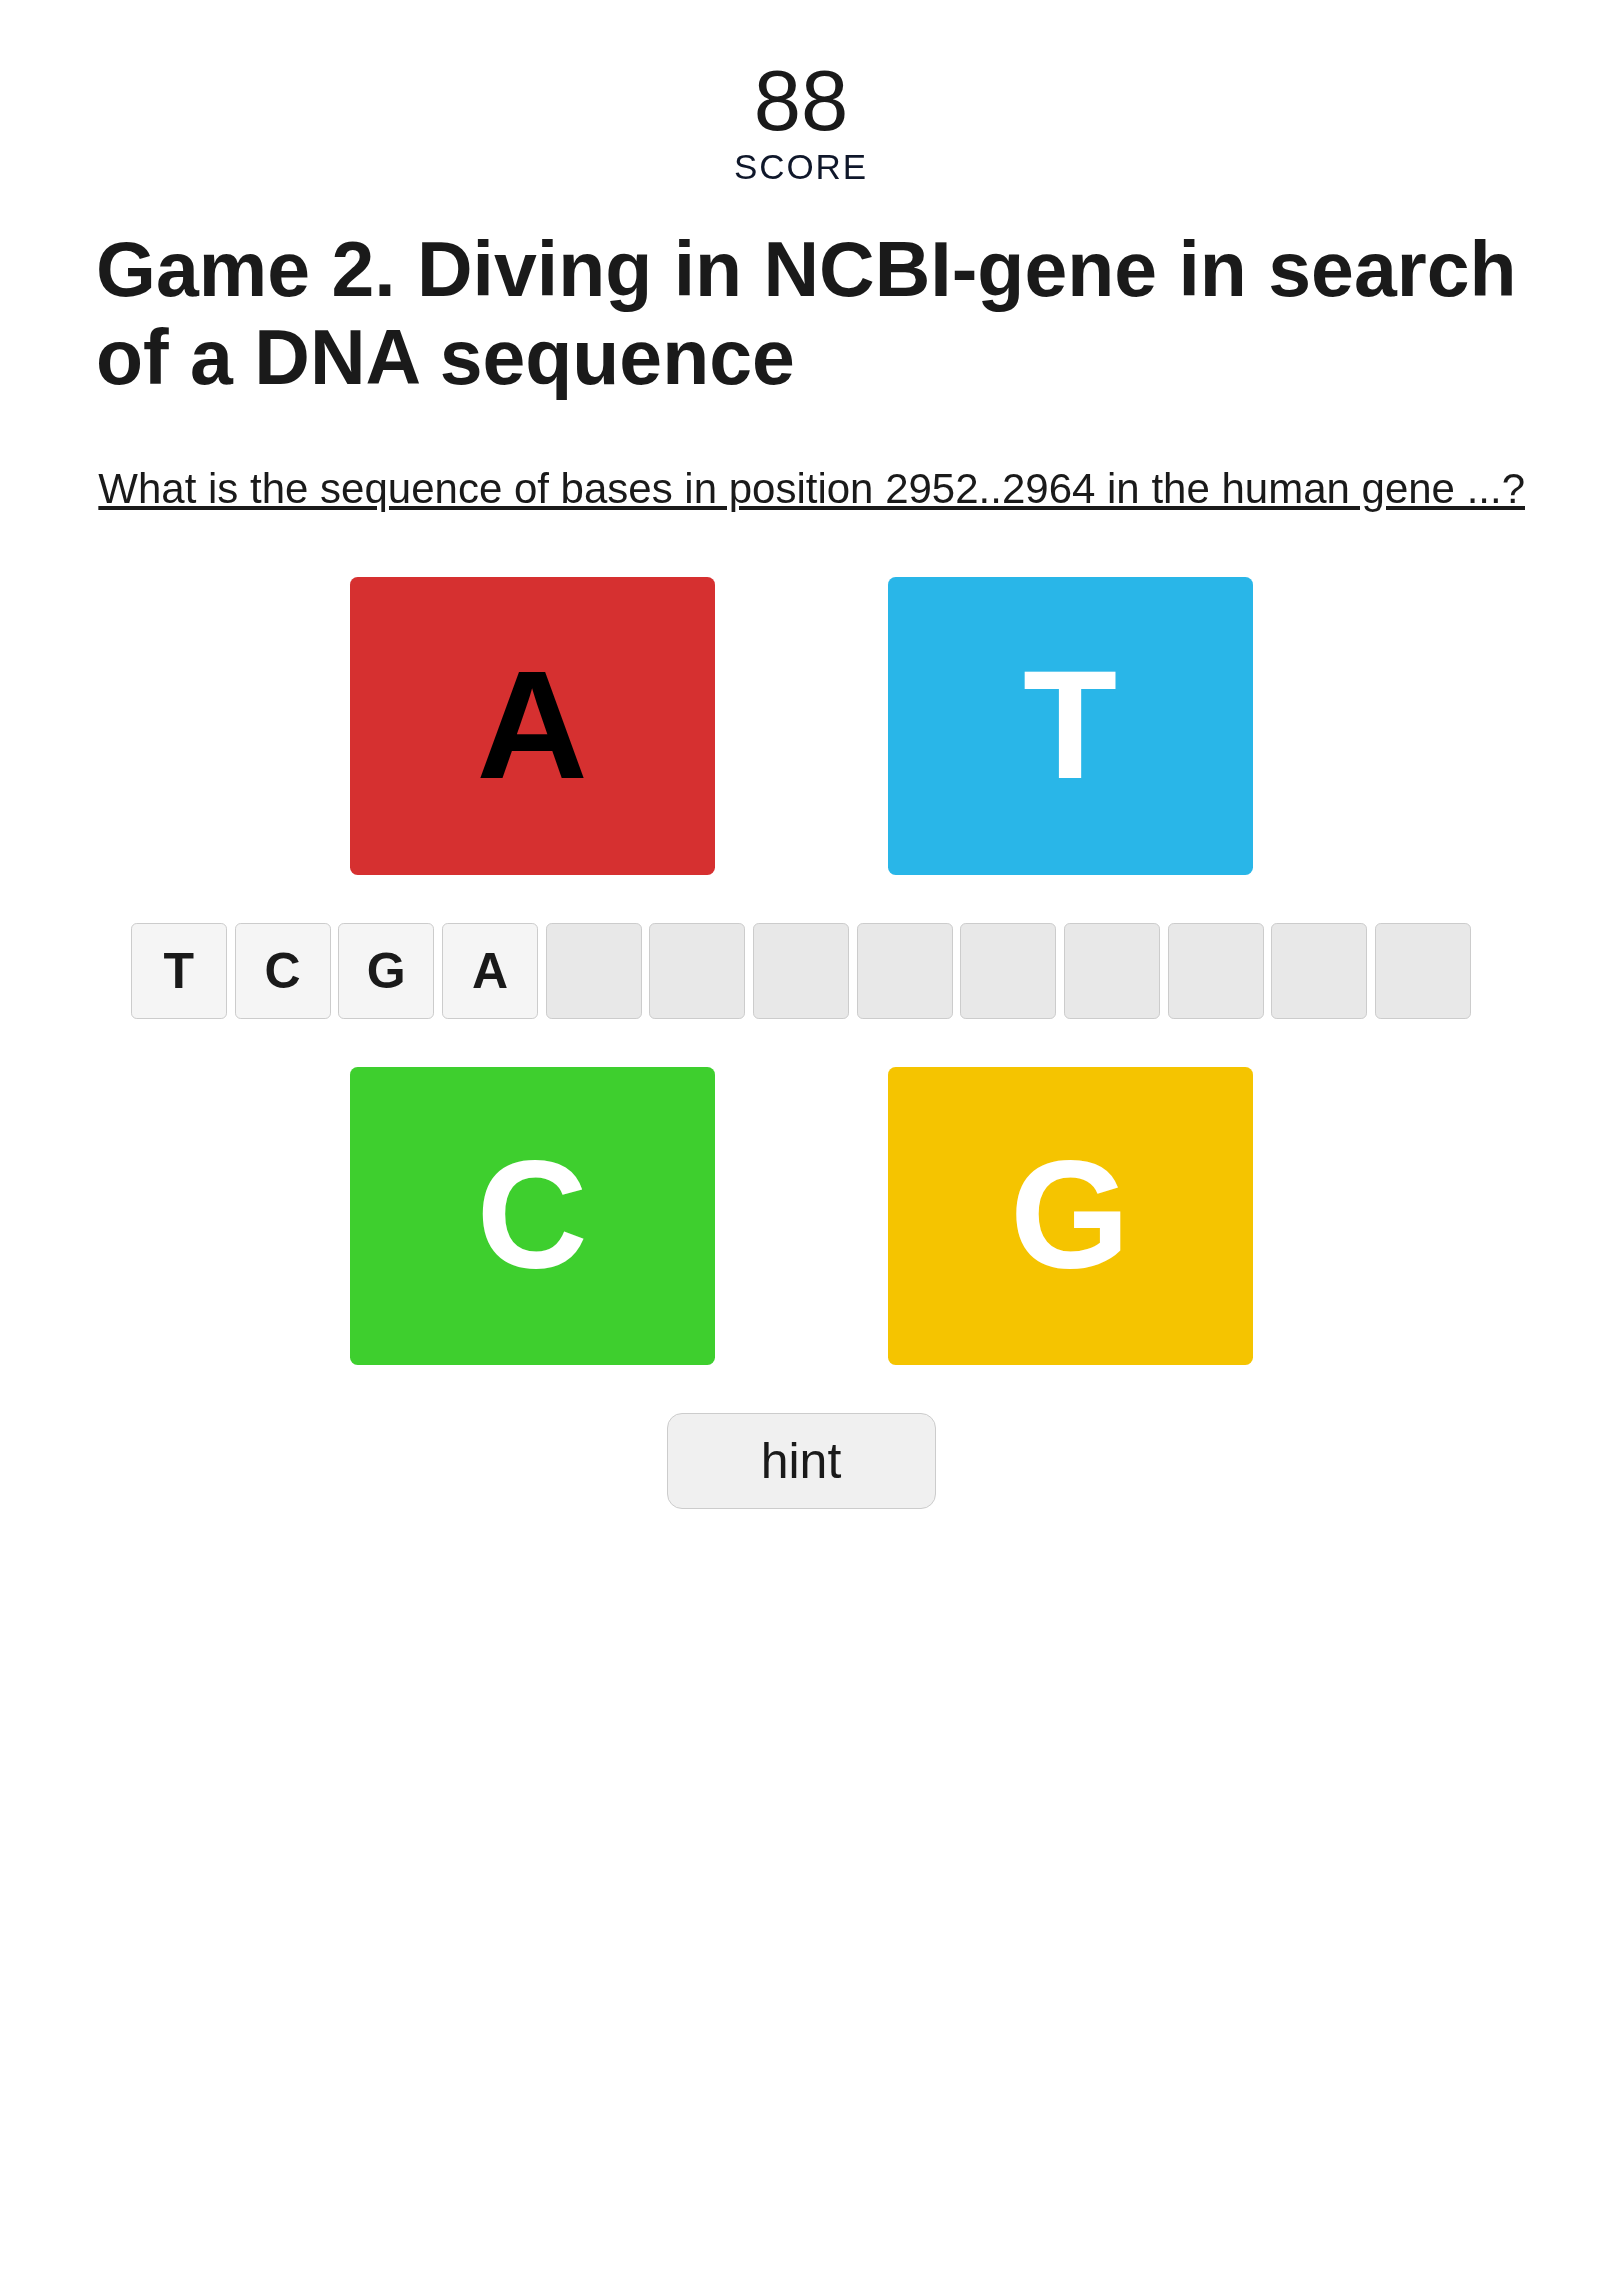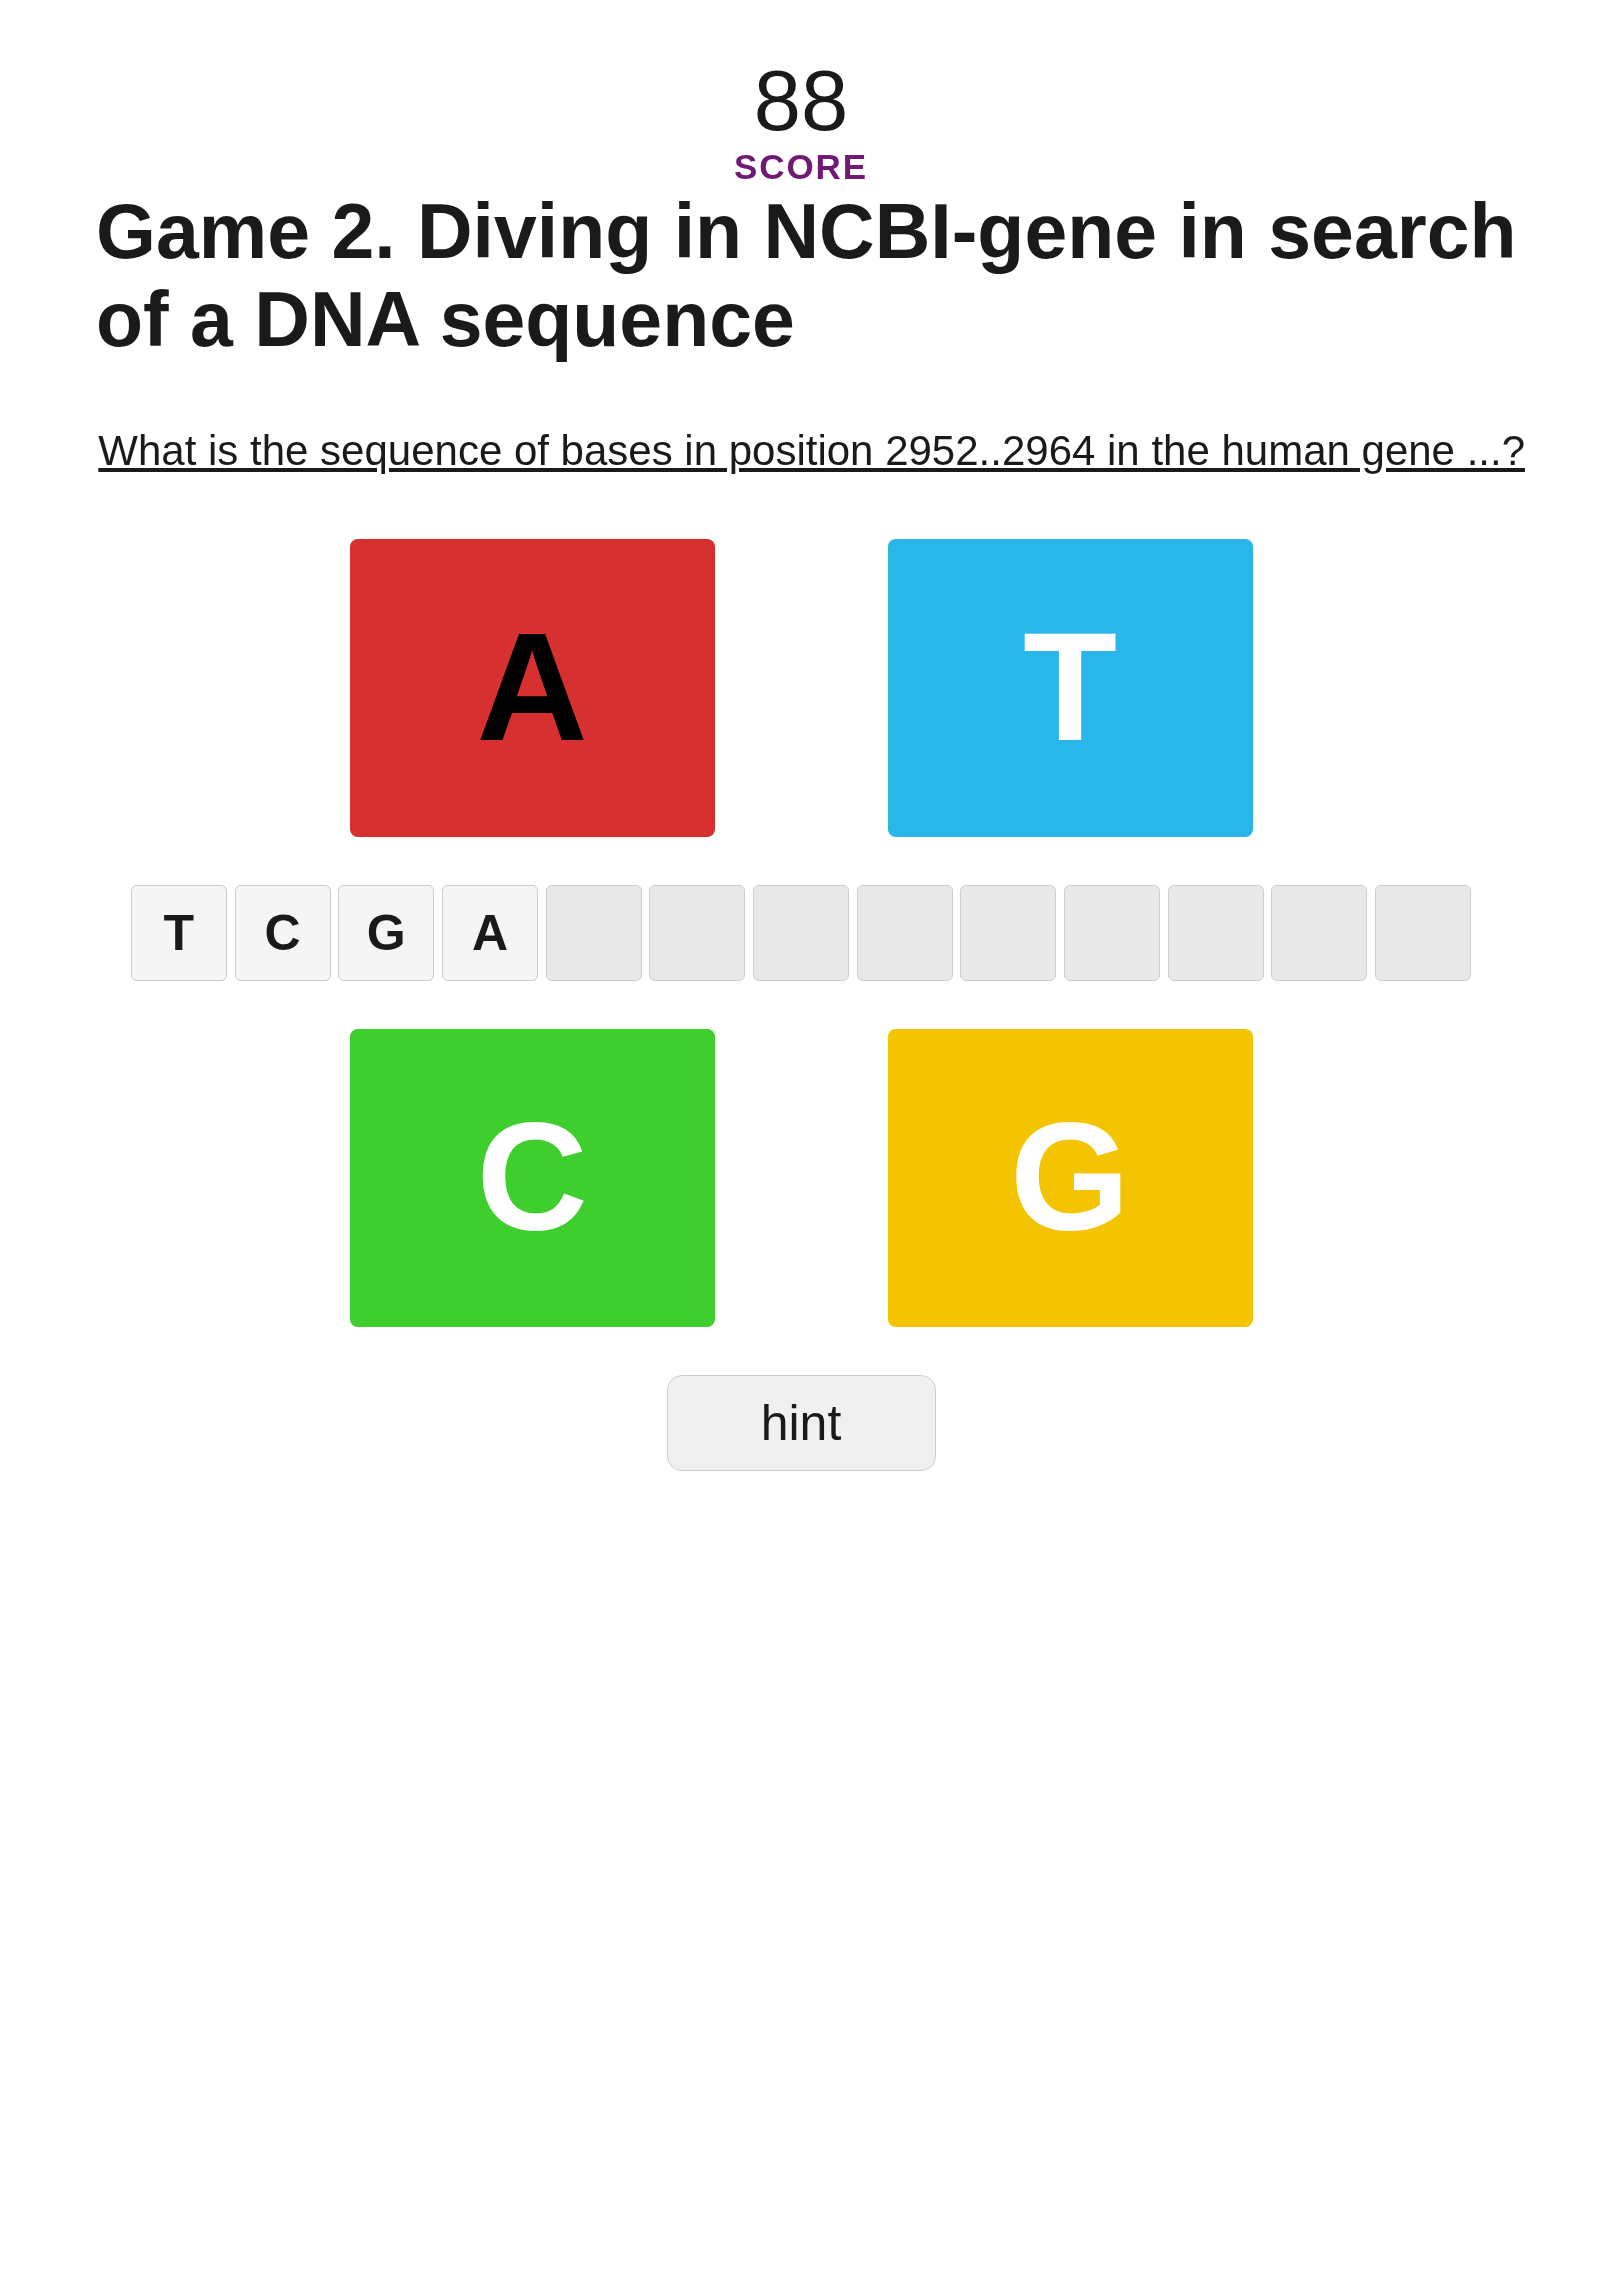--- a/index.html
+++ b/index.html
@@ -14,33 +14,34 @@
       width: 1602px;
       min-height: 2294px;
       display: flex;
       flex-direction: column;
       align-items: center;
     }
 
     .score-section {
       text-align: center;
       margin-top: 58px;
+      margin-bottom: 38px;
     }
 
     .score-number {
       font-size: 85px;
       font-weight: 500;
       color: #1a1a1a;
       line-height: 1;
     }
 
     .score-label {
       font-size: 35px;
-      font-weight: 700;
-      color: #701a75;
+      font-weight: 400;
+      color: #0f172a;
       letter-spacing: 1.9px;
       margin-top: 3.8px;
     }
 
     .game-title {
       font-size: 77px;
       font-weight: 900;
       color: #1a1a1a;
       line-height: 1.15;
       padding: 0 77px;

